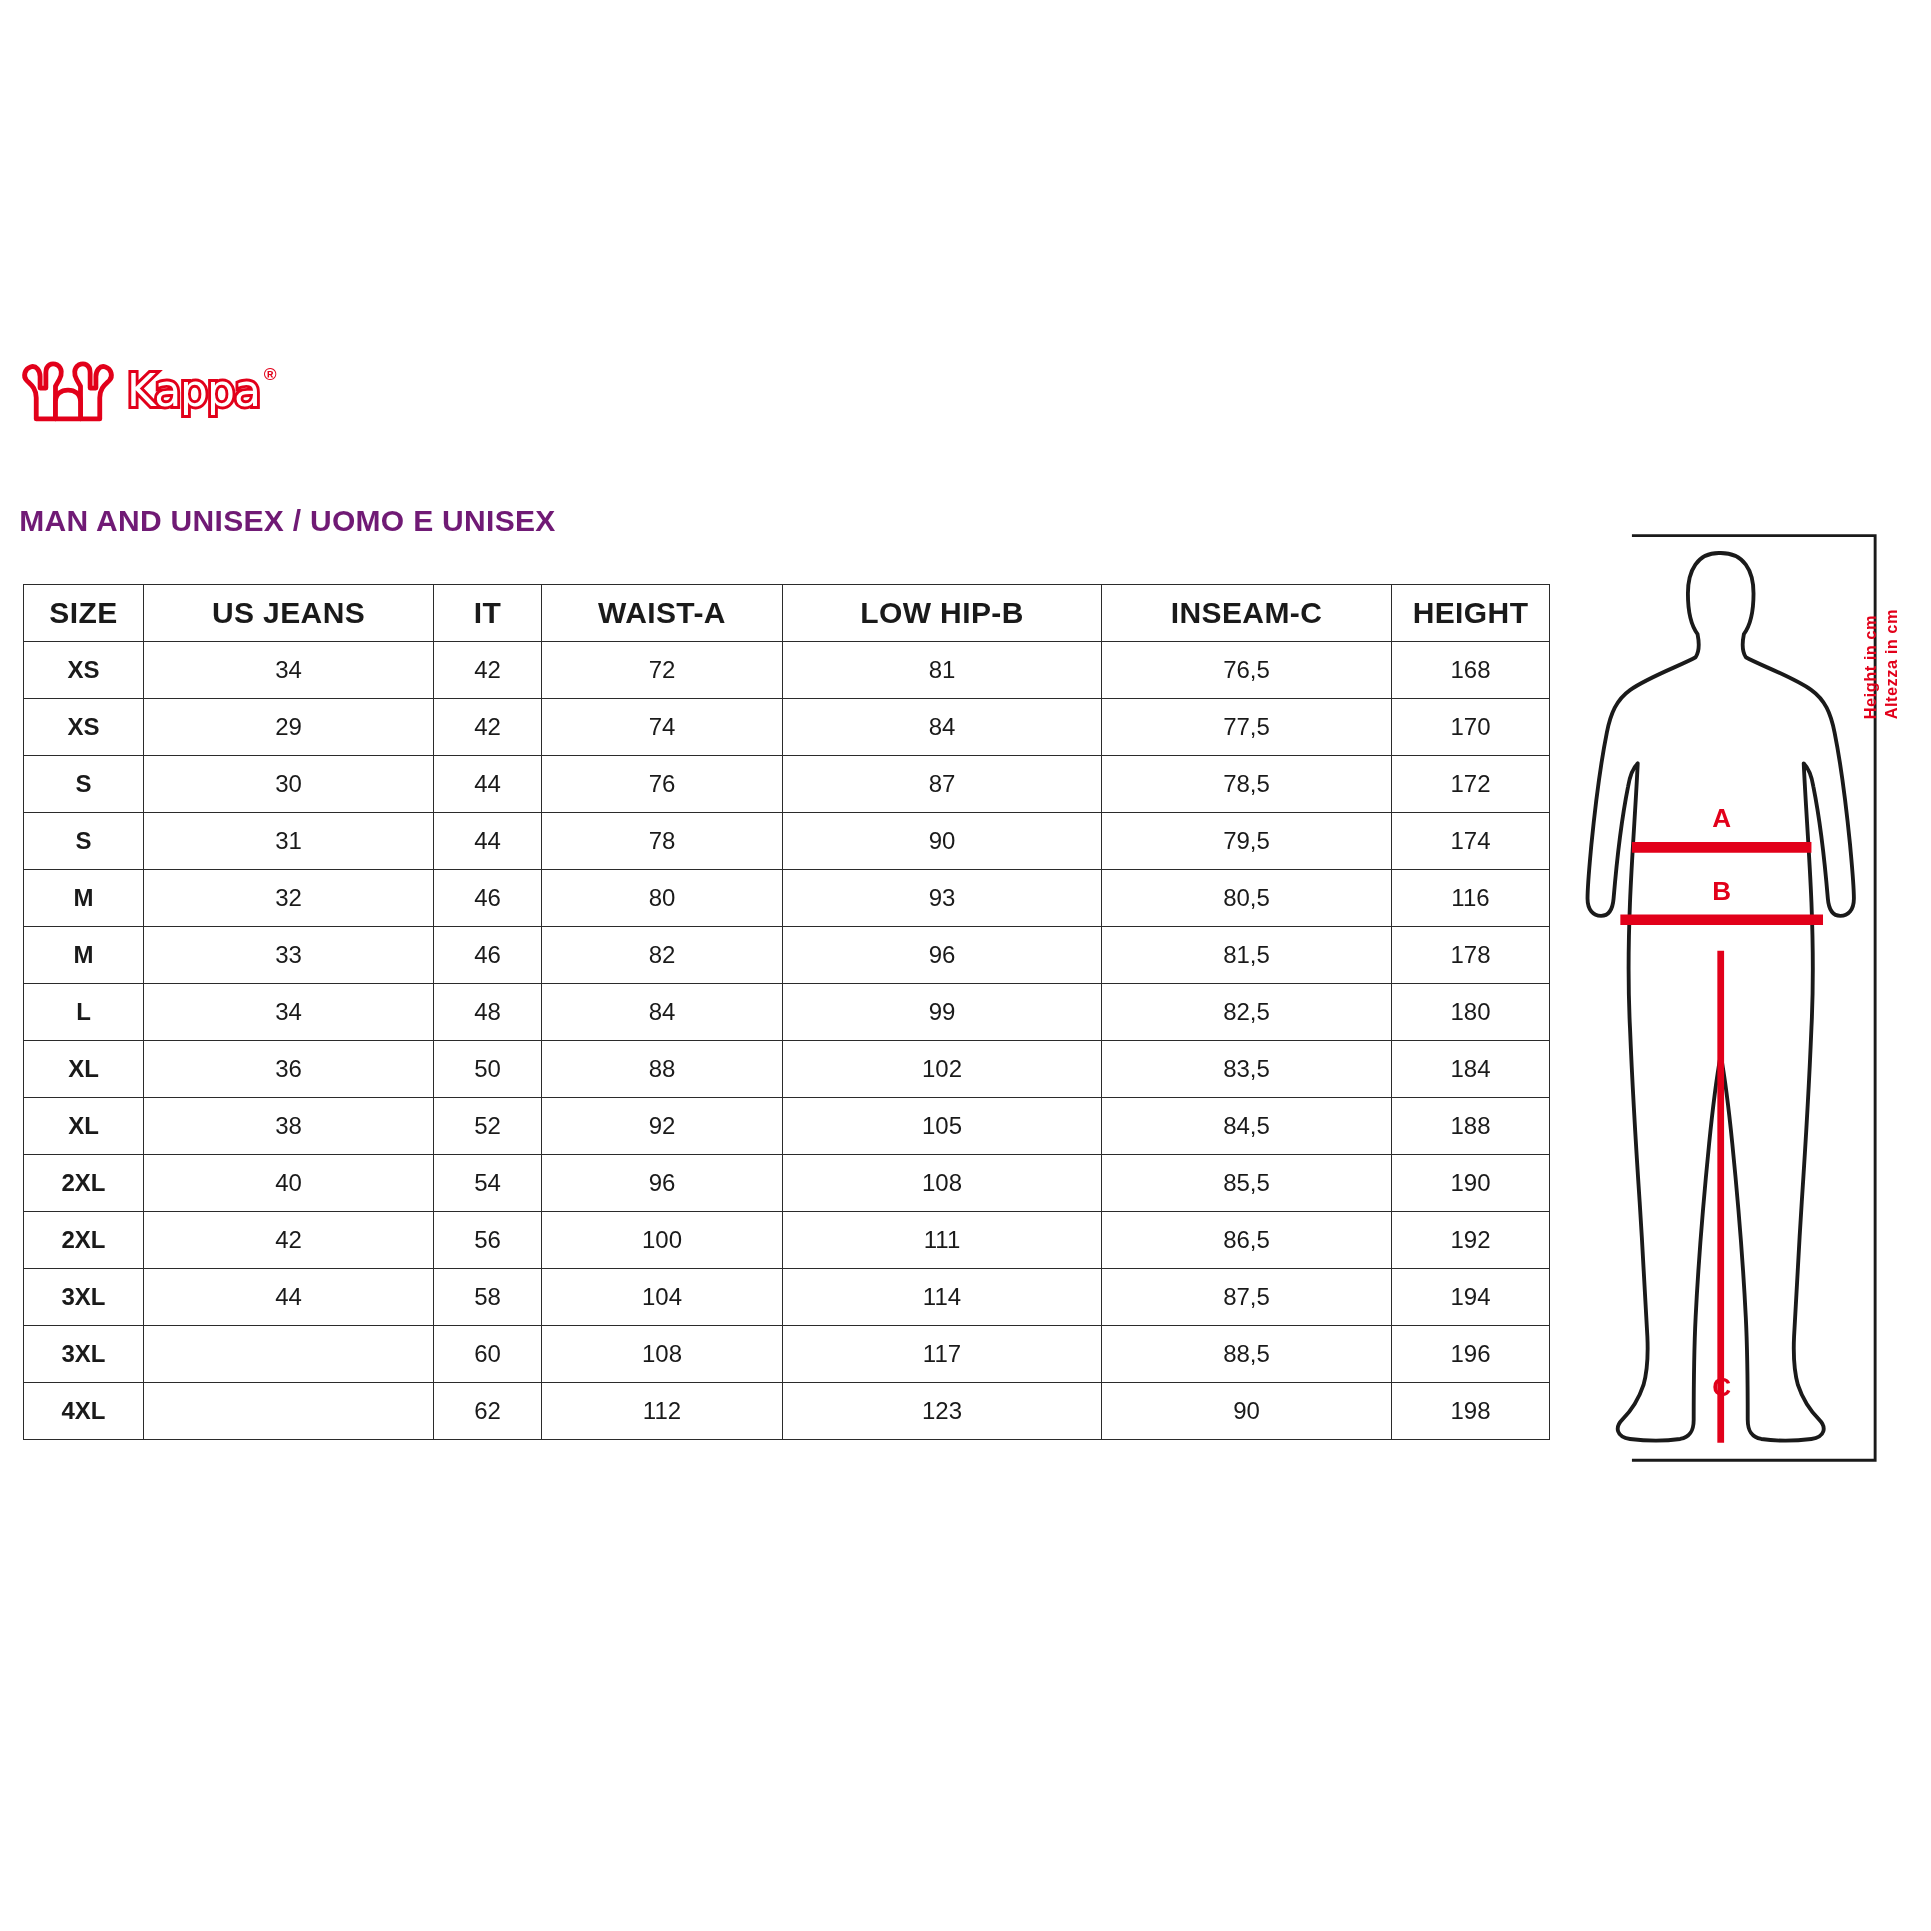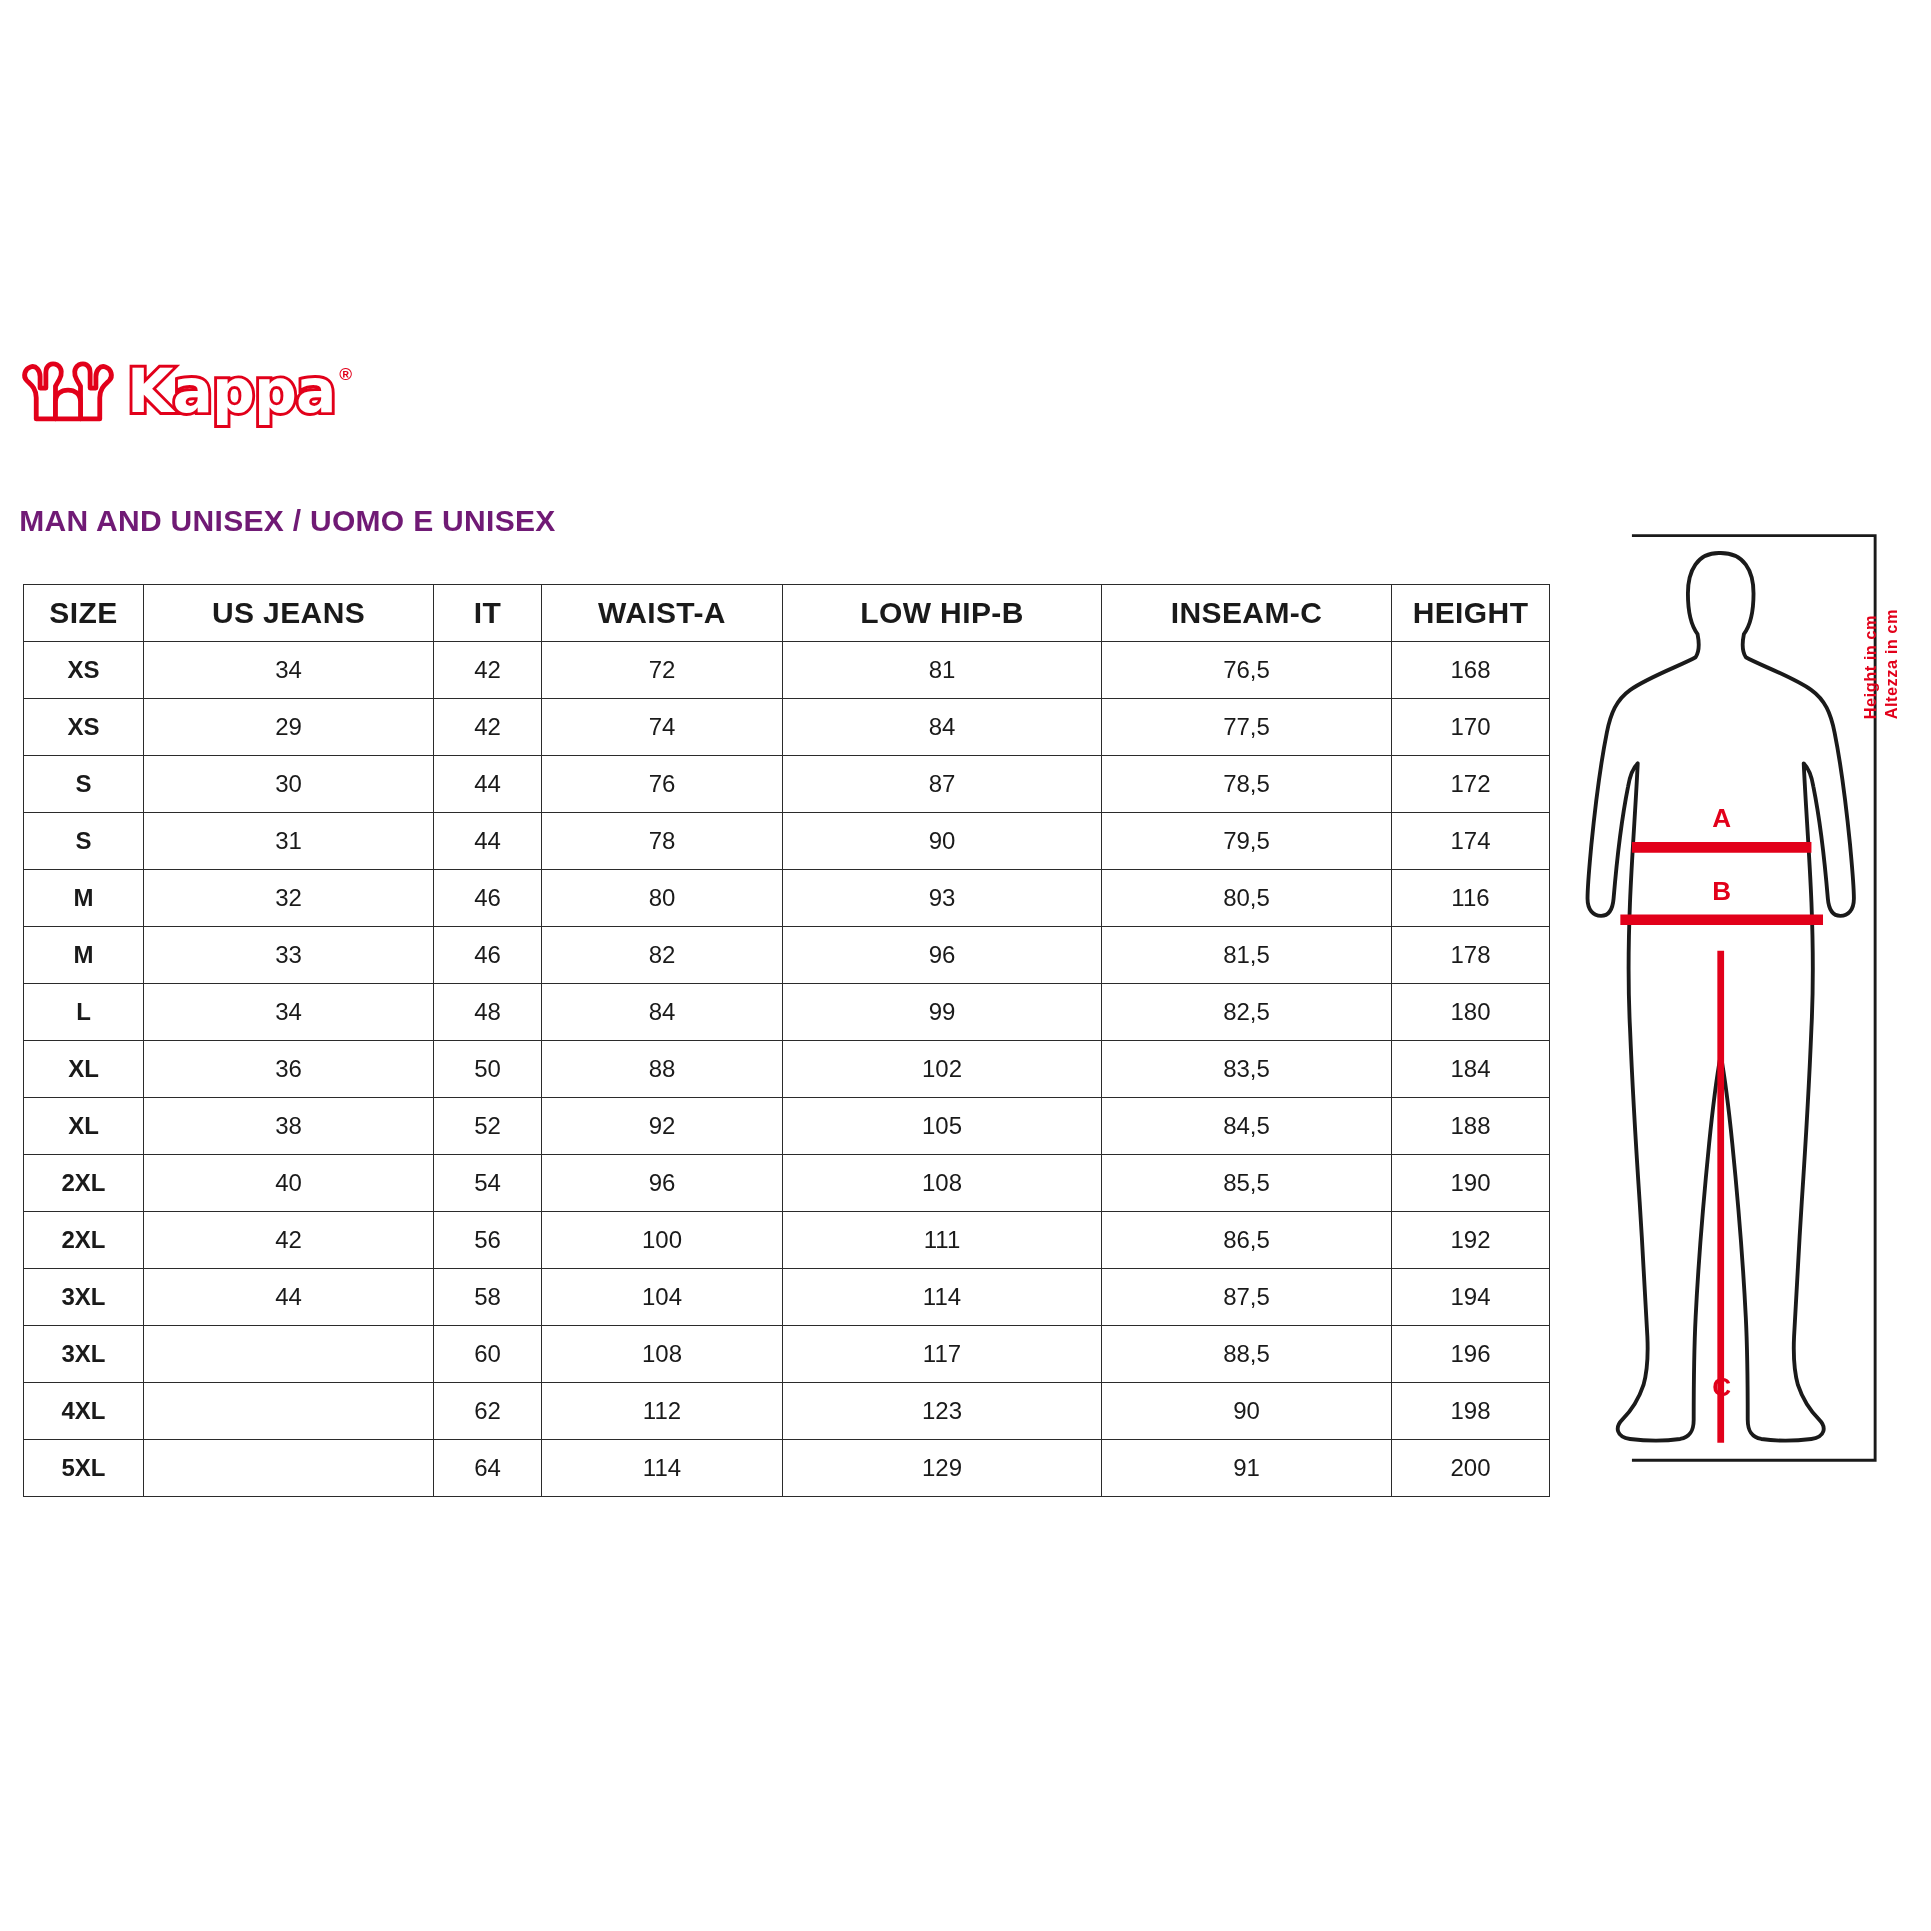--- a/index.html
+++ b/index.html
@@ -31,22 +31,22 @@
     display: flex;
     align-items: center;
   }
   .logo-mark {
     width: 102px;
     height: 64px;
     flex: 0 0 auto;
   }
   .logo-text {
     font-family: "DejaVu Sans", sans-serif;
-    font-weight: bold;
-    font-size: 60px;
+    font-weight: normal;
+    font-size: 44px;
     letter-spacing: -1px;
     color: #ffffff;
     -webkit-text-stroke: 5.8px #e2001a;
     paint-order: stroke fill;
     margin-left: 7.7px;
     line-height: 1;
   }
   .logo-reg {
     font-size: 17.4px;
     color: #e2001a;
@@ -292,29 +292,20 @@
           <td>196</td>
         </tr>
         <tr>
           <td class="size-cell">4XL</td>
           <td></td>
           <td>62</td>
           <td>112</td>
           <td>123</td>
           <td>90</td>
           <td>198</td>
-        </tr>
-        <tr>
-          <td class="size-cell">5XL</td>
-          <td></td>
-          <td>64</td>
-          <td>114</td>
-          <td>129</td>
-          <td>91</td>
-          <td>200</td>
         </tr>
       </tbody>
     </table>
   </div>
 
   <div class="figure-panel">
     <svg width="333" height="1023" viewBox="0 0 345 1060" xmlns="http://www.w3.org/2000/svg">
 
       <g fill="#ffffff" stroke="#1a1a1a" stroke-width="4" stroke-linejoin="round" stroke-linecap="round">
         <path d="M150 28

